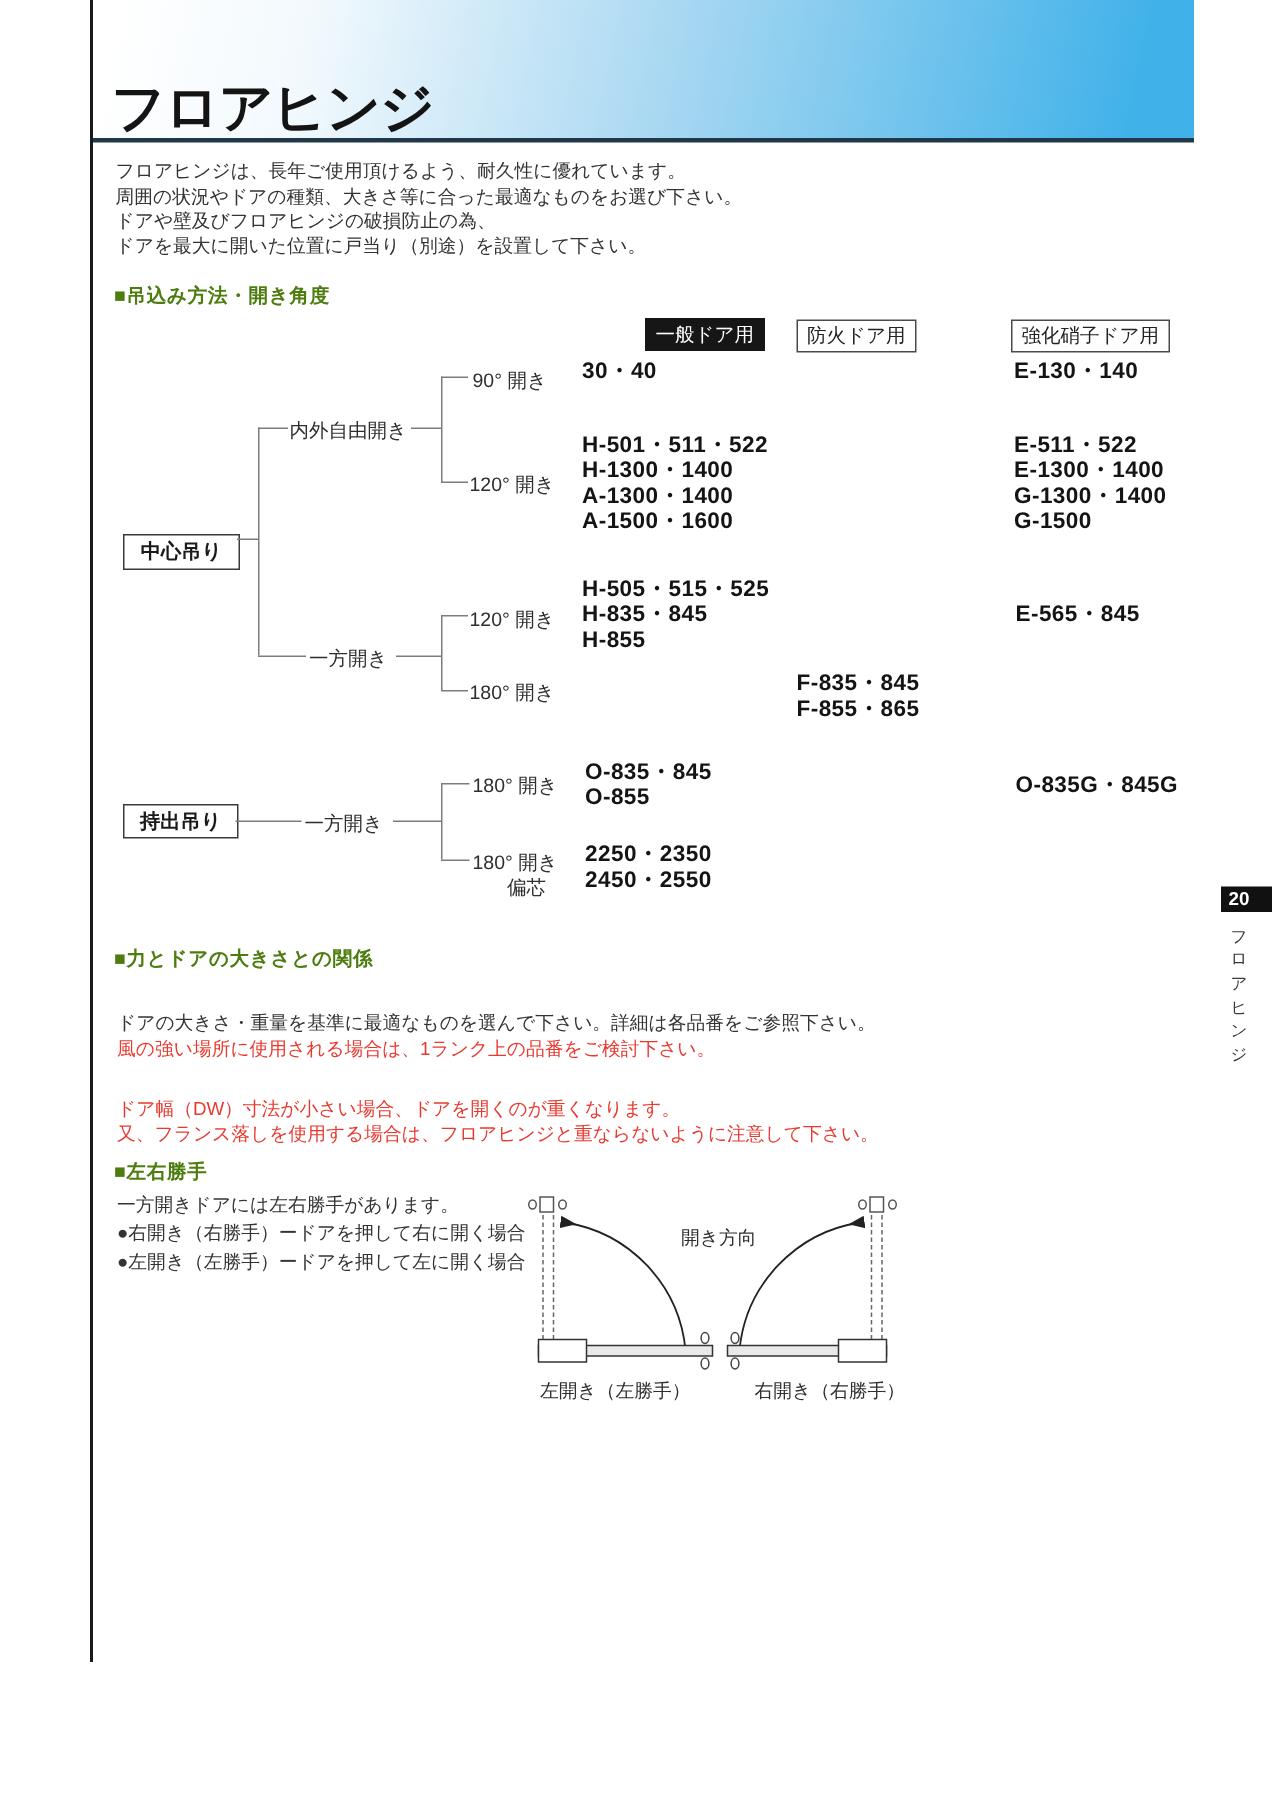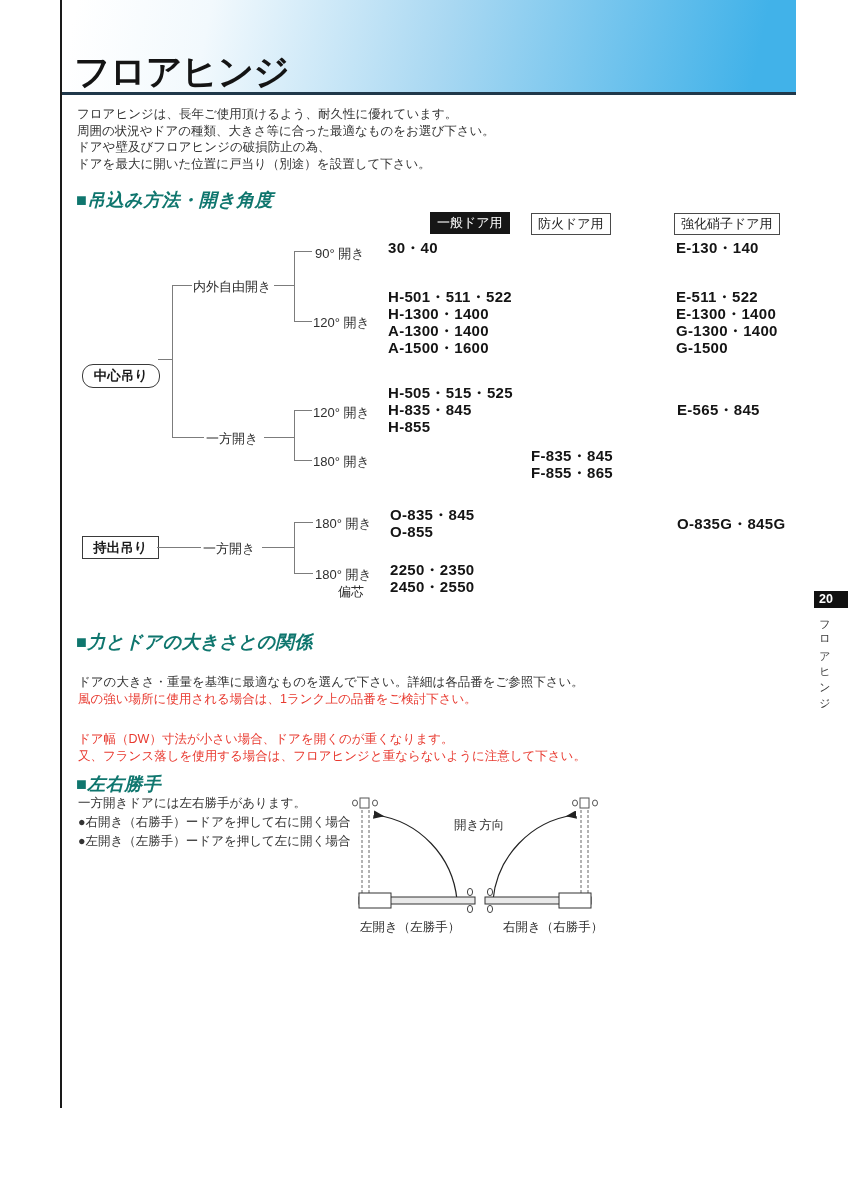--- a/index.html
+++ b/index.html
@@ -9,21 +9,21 @@
   .vrule{position:absolute;left:60px;top:0;width:2px;height:1156px;background:#1a1a1a;}
   
   .band{position:absolute;left:62px;top:0;width:734px;height:92px;
         background:linear-gradient(102deg,#ffffff 2%,#f2f9fd 20%,#a9d8f2 52%,#41b2e9 94%);
         border-bottom:3px solid #20384a;}
   .title{position:absolute;left:74px;top:48px;font-size:36px;font-weight:900;
          letter-spacing:-1px;color:#141414;}
   
   .intro{position:absolute;left:77px;top:106px;font-size:12.5px;line-height:16.5px;color:#333;}
   
-  .sec-h{position:absolute;font-size:18px;font-weight:bold;color:#0f766e;letter-spacing:0.5px;font-style:italic;}
+  .sec-h{position:absolute;font-size:13px;font-weight:bold;color:#4d7c0f;letter-spacing:0.5px;}
   .body-t{position:absolute;font-size:12.5px;color:#333;}
   .red{color:#e8392f;}
   
   .tbox{position:absolute;border:1px solid #3a3a3a;background:#fff;font-size:13.5px;
         font-weight:bold;color:#1a1a1a;text-align:center;line-height:21px;}
   .tlabel{position:absolute;font-size:13px;color:#2e2e2e;white-space:nowrap;}
   .tline{position:absolute;background:#7c7c7c;}
   .colhead{position:absolute;font-size:13px;white-space:nowrap;}
   .colhead.filled{background:#161616;color:#fff;padding:2px 7px;margin-left:44px;}
   .colhead.boxed{border:1px solid #4a4a4a;color:#222;padding:1px 6px;background:#fff;}
@@ -55,21 +55,21 @@
     <div>ドアや壁及びフロアヒンジの破損防止の為、</div>
     <div>ドアを最大に開いた位置に戸当り（別途）を設置して下さい。</div>
   </div>
 
   <div class="sec-h" style="left:76px;top:188px;">■吊込み方法・開き角度</div>
 
   <div class="colhead filled" style="left:386px;top:212px;">一般ドア用</div>
   <div class="colhead boxed" style="left:531px;top:213px;">防火ドア用</div>
   <div class="colhead boxed" style="left:674px;top:213px;">強化硝子ドア用</div>
 
-  <div class="tbox" style="left:82px;top:364px;width:76px;height:22px;border-radius:11px;">中心吊り</div>
+  <div class="tbox" style="left:82px;top:356px;width:76px;height:22px;">中心吊り</div>
   <div class="tbox" style="left:82px;top:536px;width:75px;height:21px;">持出吊り</div>
 
   <div class="tlabel" style="left:193px;top:278px;">内外自由開き</div>
   <div class="tlabel" style="left:206px;top:430px;">一方開き</div>
   <div class="tlabel" style="left:203px;top:540px;">一方開き</div>
   <div class="tlabel" style="left:315px;top:245px;">90° 開き</div>
   <div class="tlabel" style="left:313px;top:314px;">120° 開き</div>
   <div class="tlabel" style="left:313px;top:404px;">120° 開き</div>
   <div class="tlabel" style="left:313px;top:453px;">180° 開き</div>
   <div class="tlabel" style="left:315px;top:515px;">180° 開き</div>

